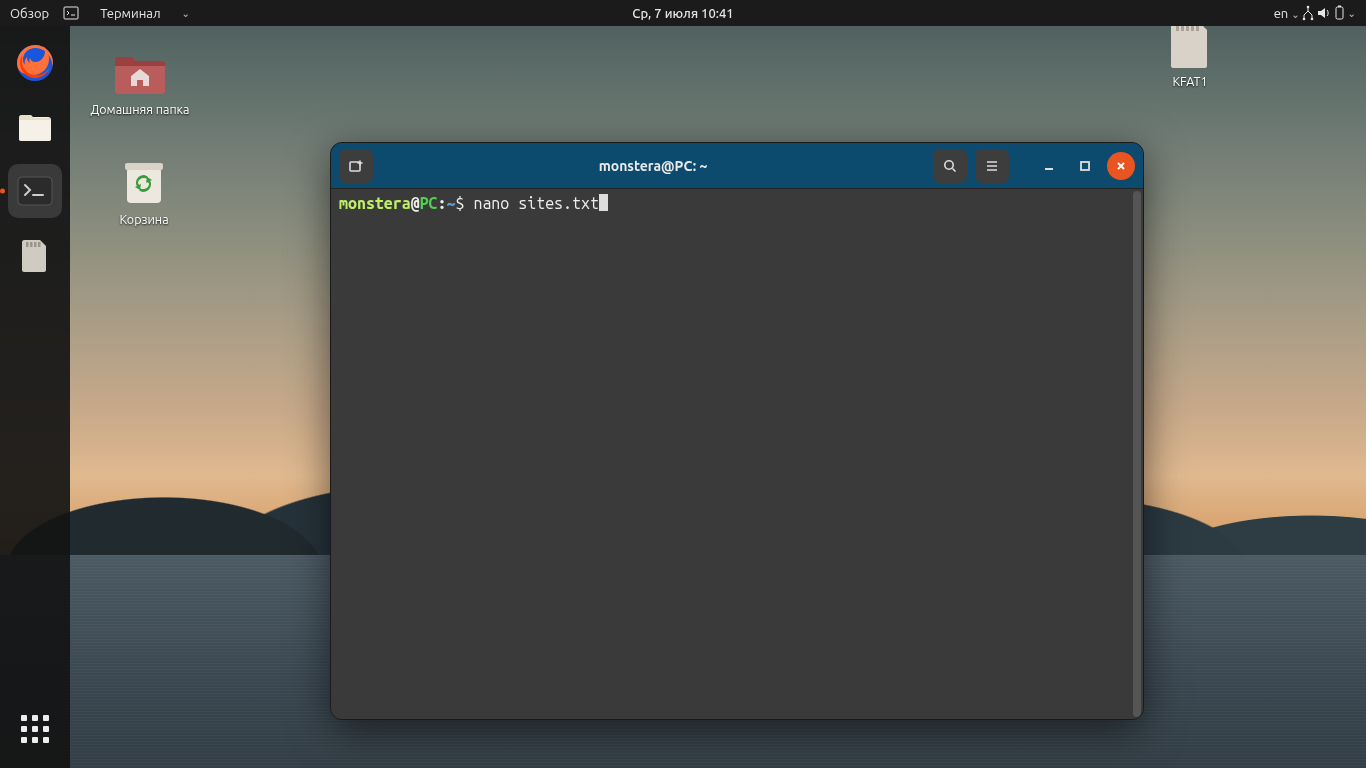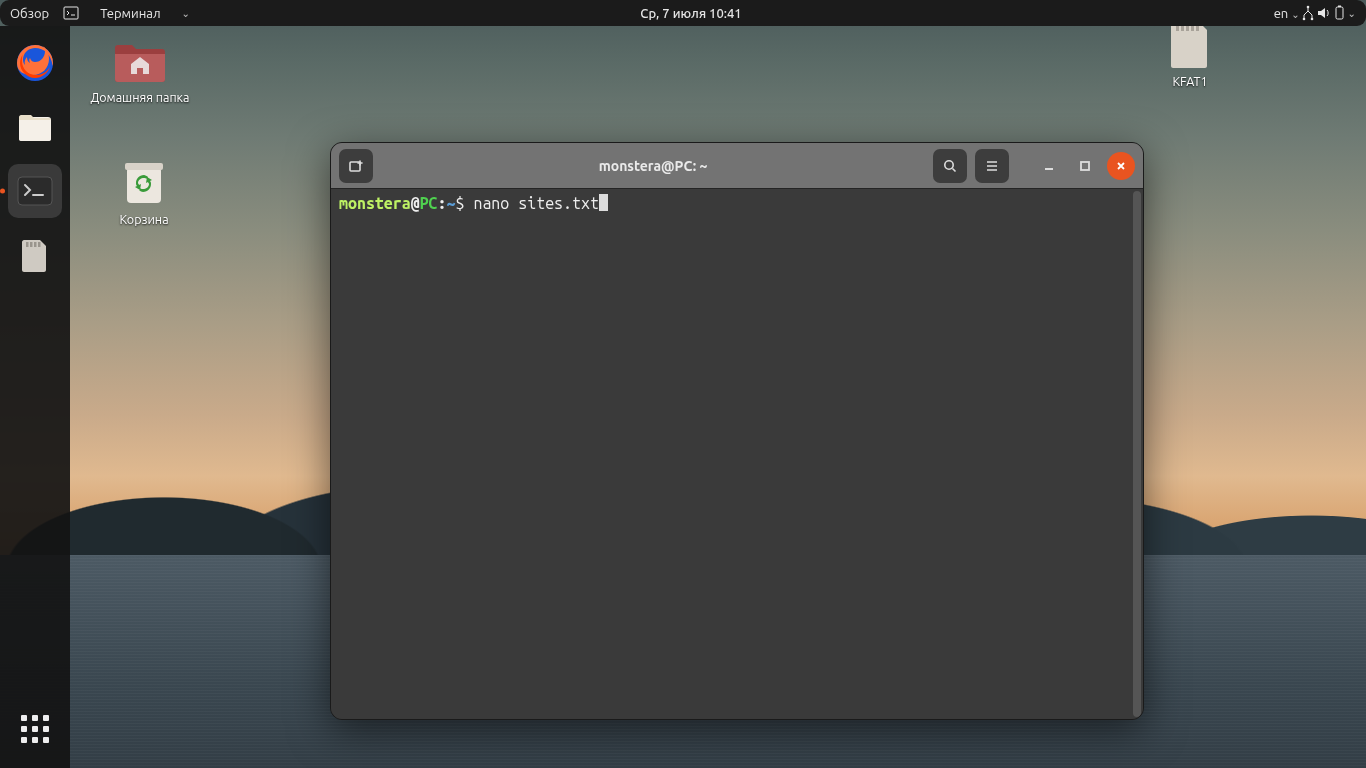--- a/index.html
+++ b/index.html
@@ -37,24 +37,23 @@
       repeating-linear-gradient(to bottom, rgba(255,255,255,0.03) 0 1px, transparent 1px 3px),
       linear-gradient(to bottom, #4c5a64 0%, #3a4750 60%, #333e46 100%);
   }
 
   
   .topbar {
     position: absolute; top:0; left:0; right:0; height:26px;
     background:#1b1b1b; color:#e6e6e6; font-size:13px;
     display:flex; align-items:center; padding:0 10px;
     z-index:50;
-    border-radius:9px;
   }
   .topbar .left { display:flex; align-items:center; gap:14px; }
-  .topbar .center { position:absolute; left:50%; transform:translateX(-50%); font-weight:500;margin-left:8px; }
+  .topbar .center { position:absolute; left:50%; transform:translateX(-50%); font-weight:500; }
   .topbar .right { margin-left:auto; display:flex; align-items:center; }
   .app-ind { display:flex; align-items:center; gap:21px; cursor:pointer;}
   .chev { font-size:10px; opacity:.8; }
   .ico { display:inline-flex; width:16px; height:16px; align-items:center; justify-content:center; }
   .ico svg { width:16px; height:16px; fill:#e6e6e6; }
 
   
   .dock {
     position:absolute; top:26px; left:0; bottom:0; width:70px;
     background:rgba(20,20,20,0.92);
@@ -74,21 +73,21 @@
   .dicon .label { line-height:1.25; }
 
   
   .termwin {
     position:absolute; left:330px; top:142px; width:814px; height:578px;
     background:#2b2b2b; border-radius:12px; box-shadow:0 10px 40px rgba(0,0,0,.55);
     display:flex; flex-direction:column; overflow:hidden; z-index:60;
     border:1px solid #1a1a1a;
   }
   .term-titlebar {
-    height:46px; background:#737373; display:flex; align-items:center; padding:0 8px;
+    height:46px; background:#0c4a6e; display:flex; align-items:center; padding:0 8px;
     border-bottom:1px solid #242424;
   }
   .tb-btn { width:34px; height:34px; border-radius:7px; background:#3d3d3d; display:flex; align-items:center; justify-content:center; cursor:pointer; }
   .tb-btn svg { width:16px; height:16px; stroke:#ddd; fill:none; stroke-width:1.6; }
   .tb-title { flex:1; text-align:center; color:#eaeaea; font-weight:600; font-size:14px; }
   .tb-group { display:flex; gap:8px; align-items:center;}
   .winctl { width:28px; height:28px; border-radius:50%; display:flex; align-items:center; justify-content:center; cursor:pointer;}
   .winctl svg { width:12px; height:12px; stroke:#ddd; fill:none; stroke-width:1.8;}
   .winctl.close { background:#e95420; }
   .winctl.close svg { stroke:#fff; }
@@ -200,21 +199,21 @@
         <span></span>
         <span></span>
         <span></span>
         <span></span>
         <span></span>
         <span></span>
     </div>
   </div>
 </div>
 
-<div class="dicon" style="left:80px; top:36px">
+<div class="dicon" style="left:80px; top:48px">
   <div class="glyph">
     <svg width="58" height="48" viewBox="0 0 58 48">
       <path d="M4 12c0-2 1-3 3-3h14l4 4h26c2 0 3 1 3 3v27c0 2-1 3-3 3H7c-2 0-3-1-3-3z" fill="#9b3f3f"></path>
       <path d="M4 18h50v25c0 2-1 3-3 3H7c-2 0-3-1-3-3z" fill="#b85c5c"></path>
       <path d="M20 38V28l9-7 9 7v10h-6v-6h-6v6z" fill="#eee" opacity=".85"></path>
     </svg>
   </div>
   <div class="label">Домашняя папка</div>
 </div>
 

